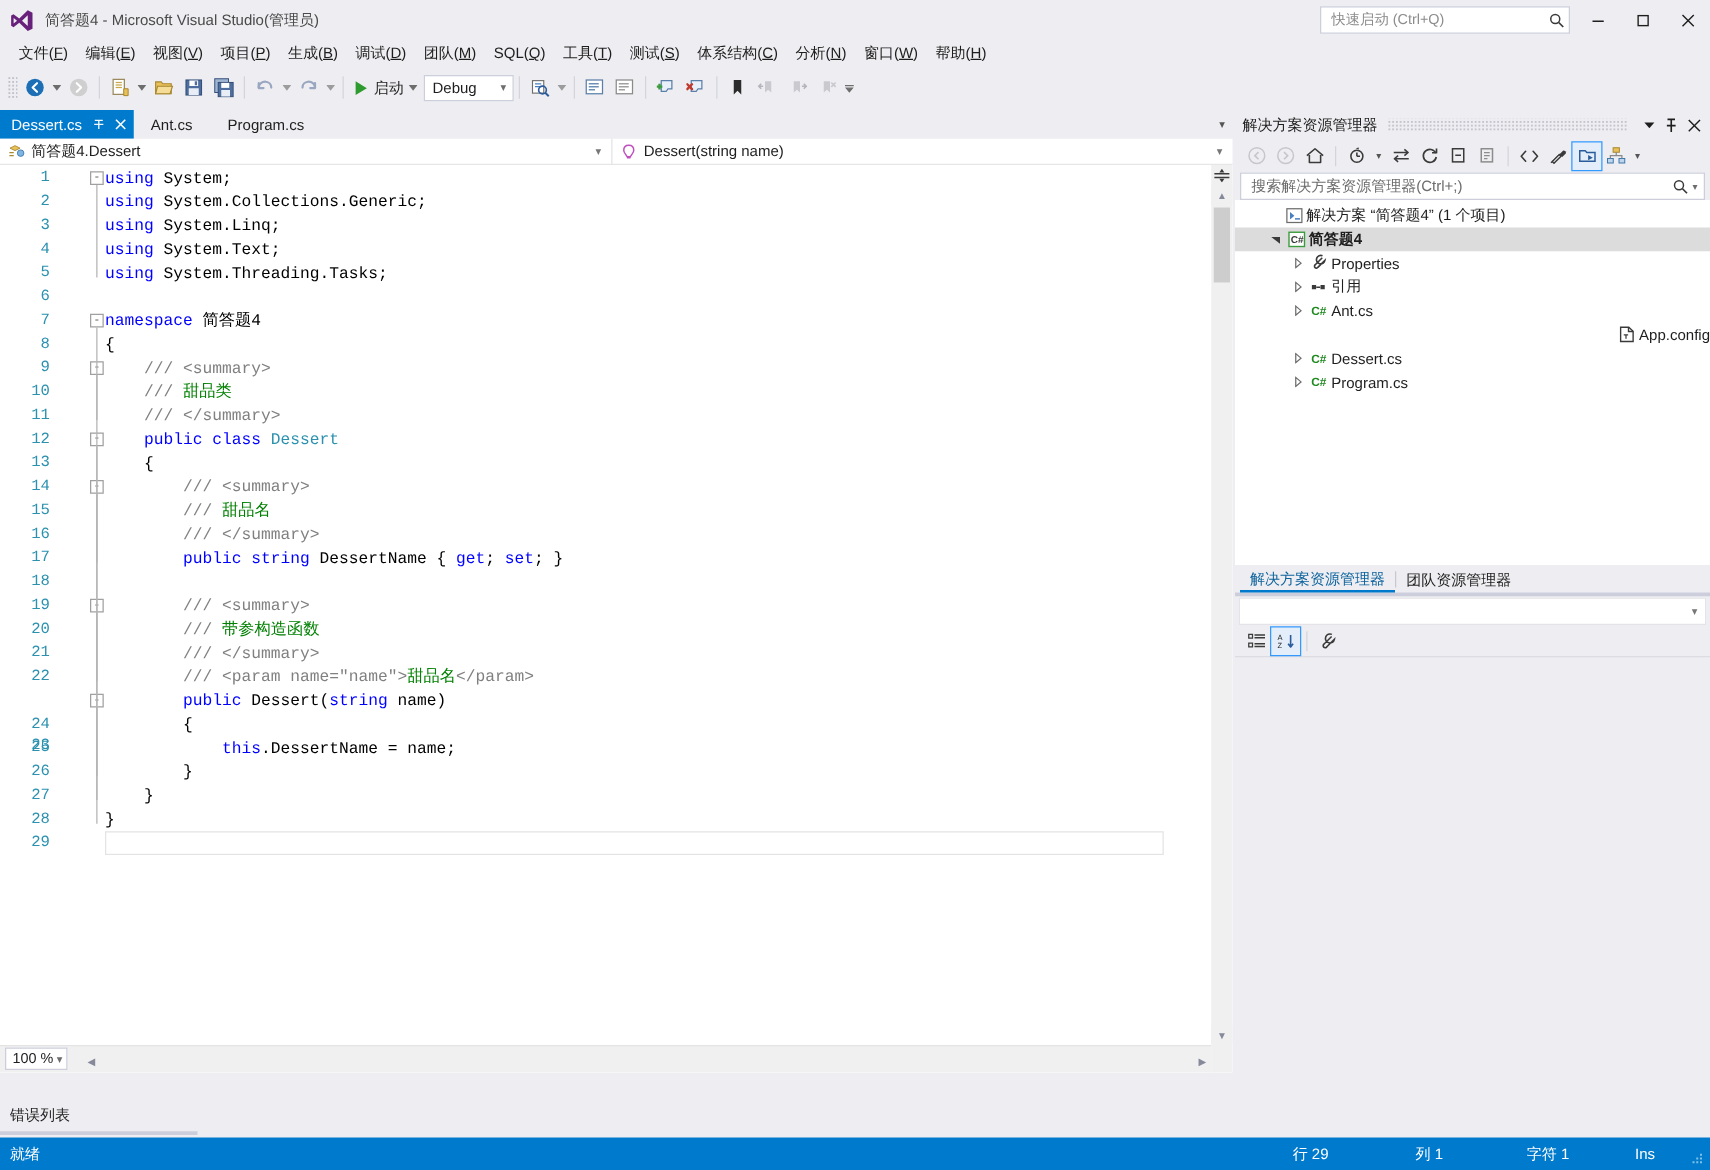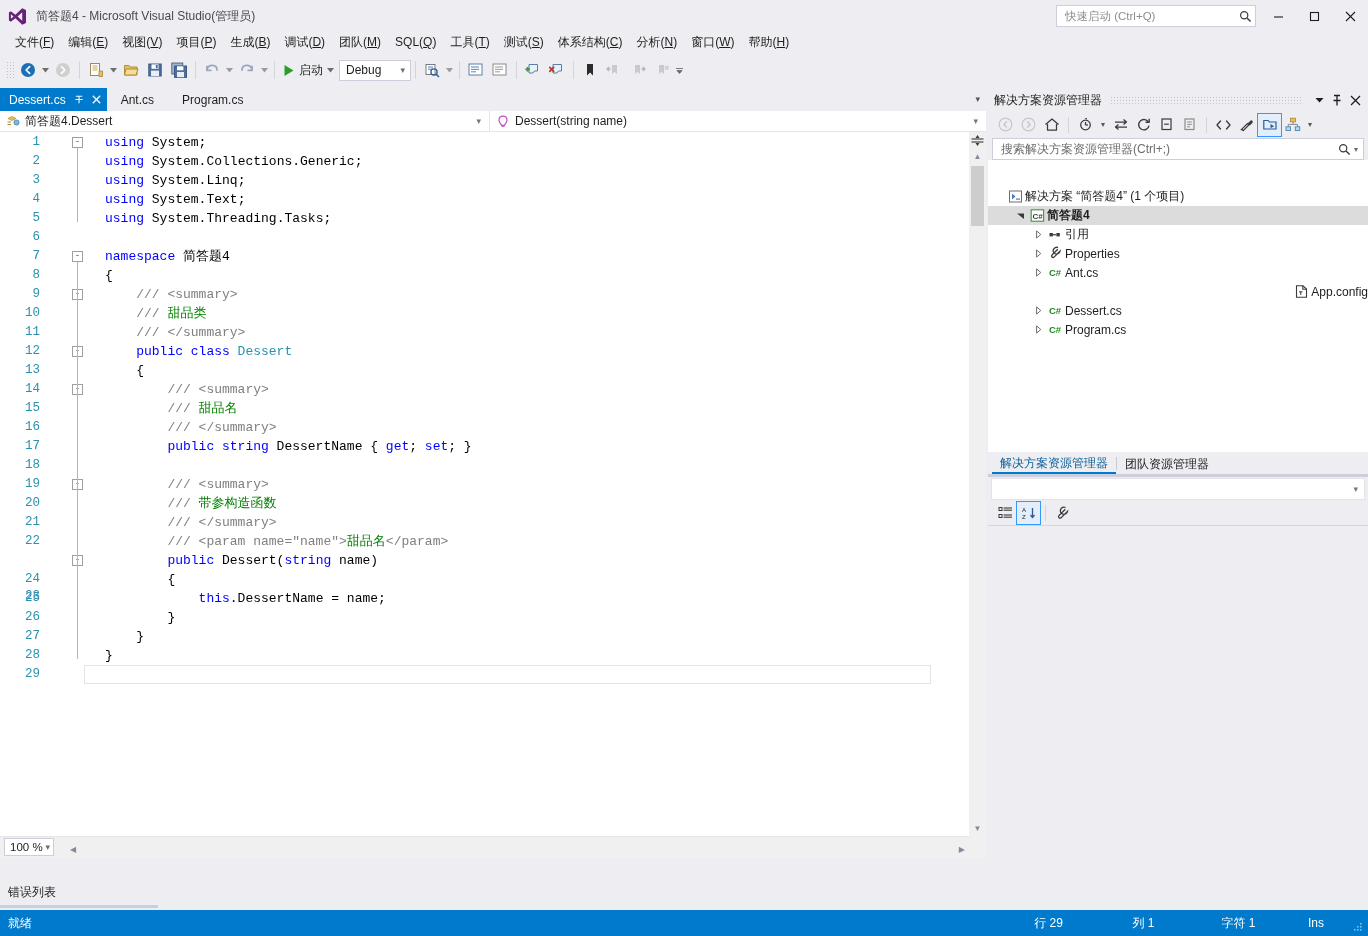--- a/index.html
+++ b/index.html
@@ -116,21 +116,21 @@
   .fold {
     position: absolute; left: 72px; width: 11px; height: 11px;
     border: 1px solid #a0a0a0; background: #fff;
     display: flex; align-items: center; justify-content: center;
     font-family: "Liberation Mono", monospace; font-size: 9px; color: #555; line-height: 1;
   }
   .foldline { position: absolute; left: 77px; width: 1px; background: #b4b4b4; }
   .codearea { position: absolute; left: 84px; top: 0; right: 0; bottom: 0; }
   .cl {
     position: absolute; left: 0; height: 19px; line-height: 19px; white-space: pre;
-    font-family: "Liberation Mono", monospace; font-size: 13px; color: #000; padding-left: 21px;
+    font-family: "Liberation Mono", monospace; font-size: 13px; color: #000;
   }
   .kw  { color: #0000ff; }
   .typ { color: #2b91af; }
   .cmt { color: #808080; }
   .cmz { color: #008000; }
 
   .caretline {
     position: absolute; left: 84px; right: 24px; height: 19px;
     border: 1px solid #e4e4e4;
   }
@@ -777,21 +777,21 @@
       <span>
         <svg width="13" height="13" viewBox="0 0 13 13">
           <circle cx="5.2" cy="5.2" r="3.6" fill="none" stroke="#3a3a3a" stroke-width="1.2"></circle>
           <line x1="8" y1="8" x2="11.6" y2="11.6" stroke="#3a3a3a" stroke-width="1.4"></line>
         </svg>
       </span>
       <span style="padding:0 3px 0 3px;color:#6d6d6d;font-size:8px;">▾</span>
     </div>
 
     <div class="se-tree" id="setree">
-        <div class="trow" style="padding-left: 2px; margin-top: 24px;">
+        <div class="trow" style="padding-left: 22px;">
           <span class="texp"></span>
           <span class="ticon">
             <svg width="15" height="15" viewBox="0 0 15 15">
               <rect x="1.5" y="2" width="12" height="11" fill="#fff" stroke="#6d6d6d" stroke-width="1"></rect>
               <path d="M4 4.5 L7.5 7.5 L4 10.5" fill="#4a7fc1"></path>
               <rect x="8" y="9.5" width="4" height="1.2" fill="#4a7fc1"></rect>
             </svg>
           </span>
           <span class="tlabel">解决方案 “简答题4” (1 个项目)</span>
         </div>
@@ -810,39 +810,39 @@
           <span class="tlabel bold">简答题4</span>
         </div>
         <div class="trow" style="padding-left: 42px;">
           <span class="texp">
             <svg width="9" height="9" viewBox="0 0 9 9">
               <path d="M2.6 0.9 L6.8 4.5 L2.6 8.1 Z" fill="none" stroke="#6d6d6d" stroke-width="1"></path>
             </svg>
           </span>
           <span class="ticon">
             <svg width="15" height="15" viewBox="0 0 15 15">
-              <rect x="1.5" y="6" width="3.4" height="3.4" fill="#3a3a3a"></rect>
-              <line x1="5" y1="7.7" x2="8.2" y2="7.7" stroke="#3a3a3a" stroke-width="1.2"></line>
-              <rect x="8.4" y="6" width="3.4" height="3.4" fill="#3a3a3a"></rect>
-            </svg>
-          </span>
-          <span class="tlabel">引用</span>
+              <path d="M10 1.6 A3.4 3.4 0 1 0 11.9 5.3 L6.3 10.9 A1.5 1.5 0 1 1 4.2 8.8 L9.8 3.2" fill="none" stroke="#3a3a3a" stroke-width="1.3"></path>
+            </svg>
+          </span>
+          <span class="tlabel">Properties</span>
         </div>
         <div class="trow" style="padding-left: 42px;">
           <span class="texp">
             <svg width="9" height="9" viewBox="0 0 9 9">
               <path d="M2.6 0.9 L6.8 4.5 L2.6 8.1 Z" fill="none" stroke="#6d6d6d" stroke-width="1"></path>
             </svg>
           </span>
           <span class="ticon">
             <svg width="15" height="15" viewBox="0 0 15 15">
-              <path d="M10 1.6 A3.4 3.4 0 1 0 11.9 5.3 L6.3 10.9 A1.5 1.5 0 1 1 4.2 8.8 L9.8 3.2" fill="none" stroke="#3a3a3a" stroke-width="1.3"></path>
-            </svg>
-          </span>
-          <span class="tlabel">Properties</span>
+              <rect x="1.5" y="6" width="3.4" height="3.4" fill="#3a3a3a"></rect>
+              <line x1="5" y1="7.7" x2="8.2" y2="7.7" stroke="#3a3a3a" stroke-width="1.2"></line>
+              <rect x="8.4" y="6" width="3.4" height="3.4" fill="#3a3a3a"></rect>
+            </svg>
+          </span>
+          <span class="tlabel">引用</span>
         </div>
         <div class="trow" style="padding-left: 42px;">
           <span class="texp">
             <svg width="9" height="9" viewBox="0 0 9 9">
               <path d="M2.6 0.9 L6.8 4.5 L2.6 8.1 Z" fill="none" stroke="#6d6d6d" stroke-width="1"></path>
             </svg>
           </span>
           <span class="ticon">
             <svg width="15" height="15" viewBox="0 0 15 15">
               <text x="1" y="11" font-family="Liberation Sans, sans-serif" font-size="9.5" font-weight="bold" fill="#1f8a1f">C#</text>

